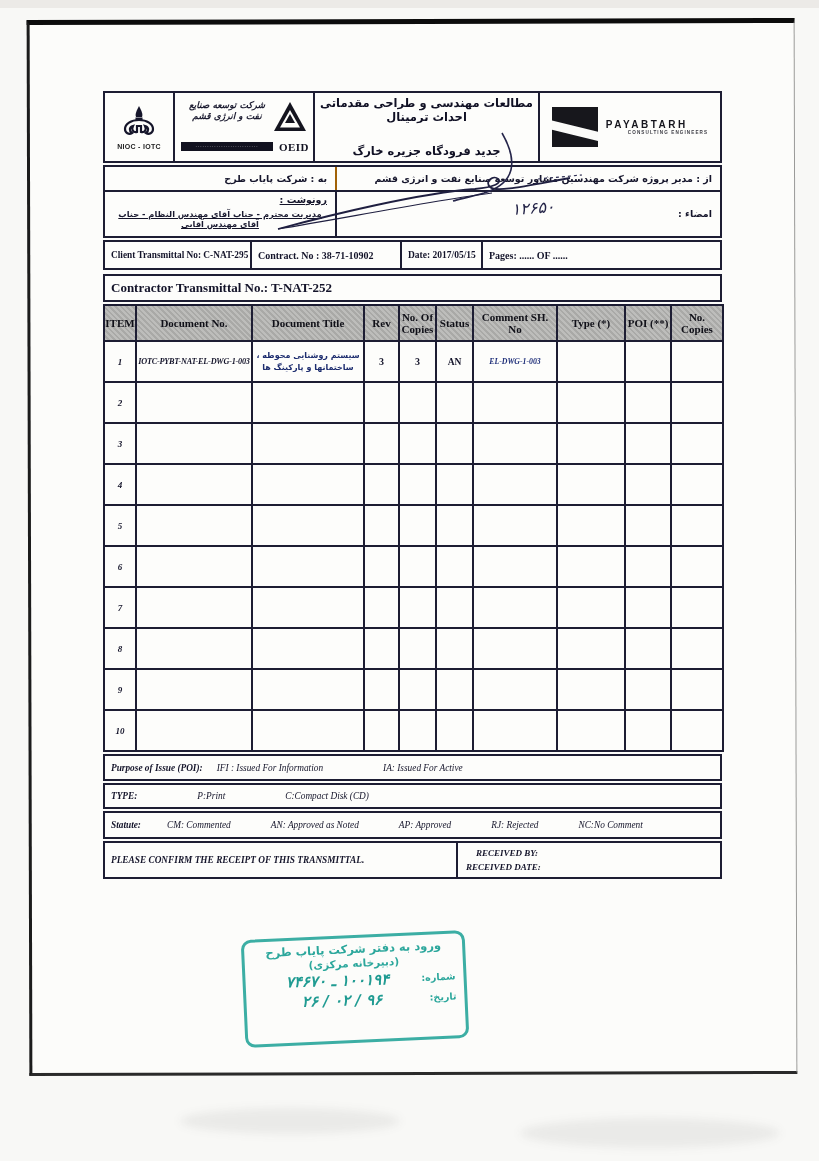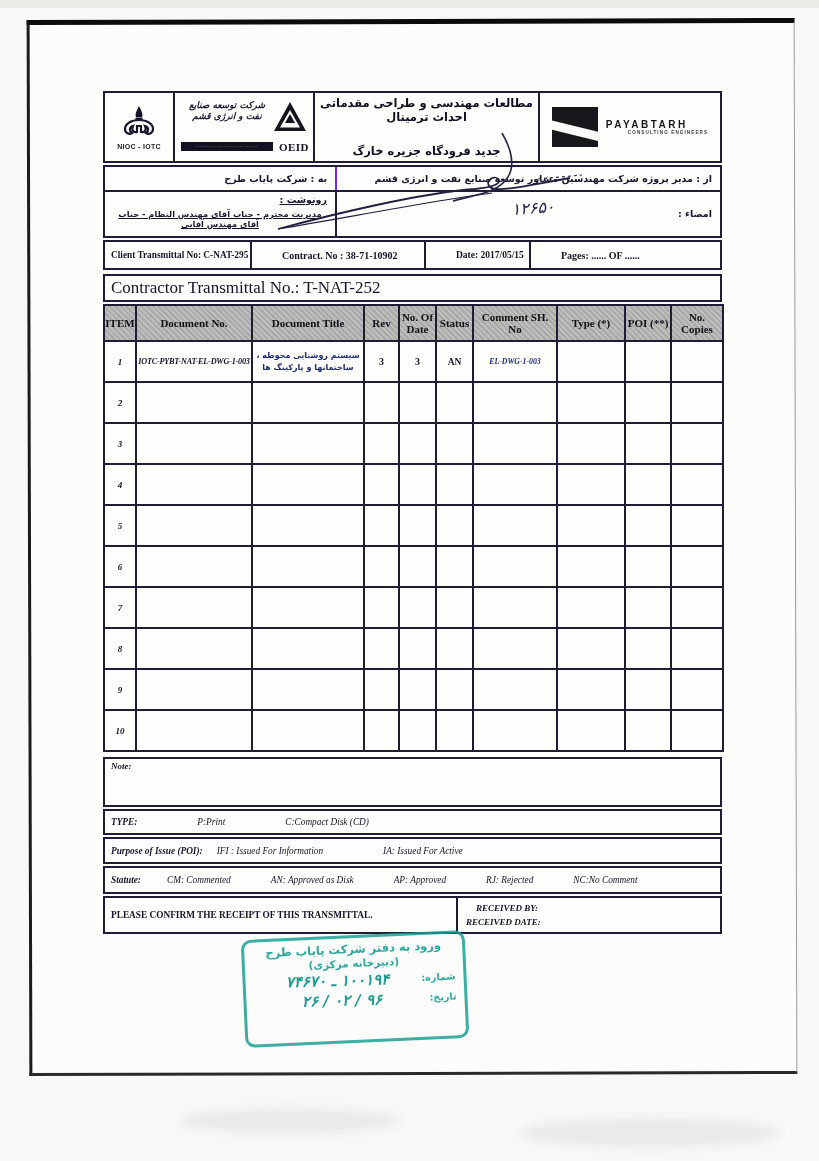--- a/index.html
+++ b/index.html
@@ -37,40 +37,40 @@
     font-family:"DejaVu Sans",sans-serif; font-weight:bold; font-size:11.5px; text-align:center; direction:rtl; color:#101024;}
   .cell-payab { width:180px; display:flex; align-items:center; justify-content:center; gap:8px; }
   .payab-sq { width:46px; height:40px; background:#17171c; position:relative; overflow:hidden; }
   .payab-sq .swoosh { position:absolute; left:-6px; top:20px; width:64px; height:9px; background:#fbfbf9; transform:rotate(14deg); border-radius:3px;}
   .payab-txt { display:flex; flex-direction:column; align-items:flex-start; }
   .payab-name { font-family:"Liberation Sans",sans-serif; font-weight:bold; font-size:10px; letter-spacing:2.5px; color:#15151d;}
   .payab-sub { font-family:"Liberation Sans",sans-serif; font-weight:bold; font-size:4.6px; letter-spacing:1.1px; color:#3c3c44; margin-left:22px;}
 
   
   .row-ft { display:flex; height:27px; margin-top:2px; }
-  .ft-left { width:232px; border-right:2px solid #6d28d9; }
+  .ft-left { width:232px; border-right:2px solid #a16207; }
   .ft-right { flex:1; }
   .fa { font-family:"DejaVu Sans",sans-serif; direction:rtl; }
   .ft-left,.ft-right { display:flex; align-items:center; }
   .ft-text { width:100%; text-align:right; padding:0 8px; font-size:9.5px; font-weight:bold; color:#16162c;}
   .row-copy { display:flex; height:46px;text-decoration:underline; }
   .copy-left { width:232px; border-right:2px solid #1d1d33; padding:2px 8px; }
   .copy-label { text-align:right; font-size:9.5px; font-weight:bold; }
   .copy-text { text-align:center; font-size:8.3px; font-weight:bold; margin-top:4px; color:#1a1a30;}
   .copy-right { flex:1; position:relative; }
   .sig-label { position:absolute; right:8px; top:16px; font-size:9.5px; font-weight:bold; }
 
   
-  .row-trans { display:flex; height:30px; margin-top:2px; align-items:stretch;gap:24px; }
+  .row-trans { display:flex; height:30px; margin-top:2px; align-items:stretch; }
   .tcell { border-right:2px solid #1d1d33; display:flex; align-items:center; padding:0 6px;
     font-weight:bold; font-size:10px; white-space:nowrap;}
   .tcell:last-child { border-right:none; }
   .tc1 { width:147px; font-size:9.3px;} .tc2 { width:150px;text-align:center; } .tc3 { width:81px; font-size:9.5px;} .tc4 { flex:1; }
   .row-contr { margin-top:4px; height:28px; display:flex; align-items:center; padding:0 6px;
-    font-weight:normal; font-size:17px; }
+    font-weight:bold; font-size:13px; }
 
   
   table.doc { width:619px; border-collapse:collapse; table-layout:fixed; margin-top:2px; background:#fdfdfb;}
   table.doc th, table.doc td { border:2px solid #1d1d33; overflow:hidden; }
   table.doc th {
     height:36px; font-size:11px; font-weight:bold; color:#101018; text-align:center;
     background:repeating-linear-gradient(45deg,#bdbdbb 0 2px,#a9a9a7 2px 4px);
   }
   table.doc td { height:41px; text-align:center; vertical-align:middle; }
   td.c-item { font-style:italic; font-size:9px; font-weight:bold;}
@@ -81,21 +81,21 @@
   td.c-comment { font-style:italic; font-size:7.8px; font-weight:bold; color:#20307a;}
 
   
   .note-box { margin-top:5px; height:50px; padding:2px 6px; font-style:italic; font-size:9px; font-weight:bold;}
   .line-box { margin-top:2px; display:flex; align-items:center; font-style:italic; font-size:9.3px; padding:0 6px; gap:0;}
   .lb-type { height:26px; } .lb-poi { height:27px; } .lb-stat { height:28px; }
   .lbl { font-weight:bold; }
   .sp70 { display:inline-block; width:60px; } .sp40 { display:inline-block; width:40px; }
   .row-confirm { margin-top:2px; height:38px; display:flex; }
   .conf-left { flex:1; border-right:2px solid #1d1d33; display:flex; align-items:center; padding:0 6px;
-    font-size:9.3px; font-weight:bold;}
+    font-style:italic; font-size:9.3px; font-weight:bold;}
   .conf-right { width:262px; padding:3px 8px; font-style:italic; font-size:9px; font-weight:bold; line-height:1.6;}
 
   
   .stamp {
     position:absolute; left:243px; top:927px; width:224px; height:108px;
     transform:rotate(-2.6deg); color:rgba(26,160,148,.92);
     border:3px solid rgba(26,160,148,.85); border-radius:10px;
     font-family:"DejaVu Sans",sans-serif; direction:rtl; text-align:center; padding-top:4px;
   }
   .stamp-l1 { font-size:11.5px; font-weight:bold; }
@@ -190,21 +190,21 @@
           <col style="width:68px">
         <col style="width:46px">
           <col style="width:52px">
       </colgroup>
       <thead>
           <tr id="doc-head">
             <th>ITEM</th>
             <th>Document No.</th>
             <th>Document Title</th>
             <th>Rev</th>
-            <th>No. Of Date</th>
+            <th>No. Of Copies</th>
             <th>Status</th>
             <th>Comment SH. No</th>
             <th>Type (*)</th>
             <th>POI  (**)</th>
             <th>No. Copies</th>
           </tr>
         </thead>
       <tbody id="doc-body">
           <tr>
             <td class="c-item">1</td>
@@ -322,41 +322,40 @@
             <td class="c-sheets"></td>
             <td class="c-status"></td>
             <td class="c-comment"></td>
             <td class="c-type"></td>
             <td class="c-poi"></td>
             <td class="c-copies"></td>
           </tr>
         </tbody>
     </table>
 
-    <div class="note-box bordered">Note:</div>
+    <div class="line-box lb-poi bordered">
+      <span class="lbl">Purpose of  Issue (POI):</span>
+        <span class="sp40" style="width:14px"></span>
+      <span>IFI : Issued For Information</span>
+        <span class="sp70"></span>
+      <span>IA: Issued For Active</span>
+    </div>
     <div class="line-box lb-type bordered">
       <span class="lbl">TYPE:</span>
         <span class="sp70"></span>
       <span>P:Print</span>
         <span class="sp70"></span>
       <span>C:Compact Disk (CD)</span>
     </div>
-    <div class="line-box lb-poi bordered">
-      <span class="lbl">Purpose of  Issue (POI):</span>
-        <span class="sp40" style="width:14px"></span>
-      <span>IFI : Issued For Information</span>
-        <span class="sp70"></span>
-      <span>IA: Issued For Active</span>
-    </div>
     <div class="line-box lb-stat bordered">
       <span class="lbl">Statute:</span>
         <span class="sp40" style="width:26px"></span>
       <span>CM: Commented</span>
         <span class="sp40"></span>
-      <span>AN: Approved as Disk</span>
+      <span>AN: Approved as Noted</span>
         <span class="sp40"></span>
       <span>AP: Approved</span>
         <span class="sp40"></span>
       <span>RJ: Rejected</span>
         <span class="sp40"></span>
       <span>NC:No Comment</span>
     </div>
     <div class="row-confirm bordered">
       <div class="conf-left">PLEASE CONFIRM THE RECEIPT OF THIS TRANSMITTAL.</div>
       <div class="conf-right">

